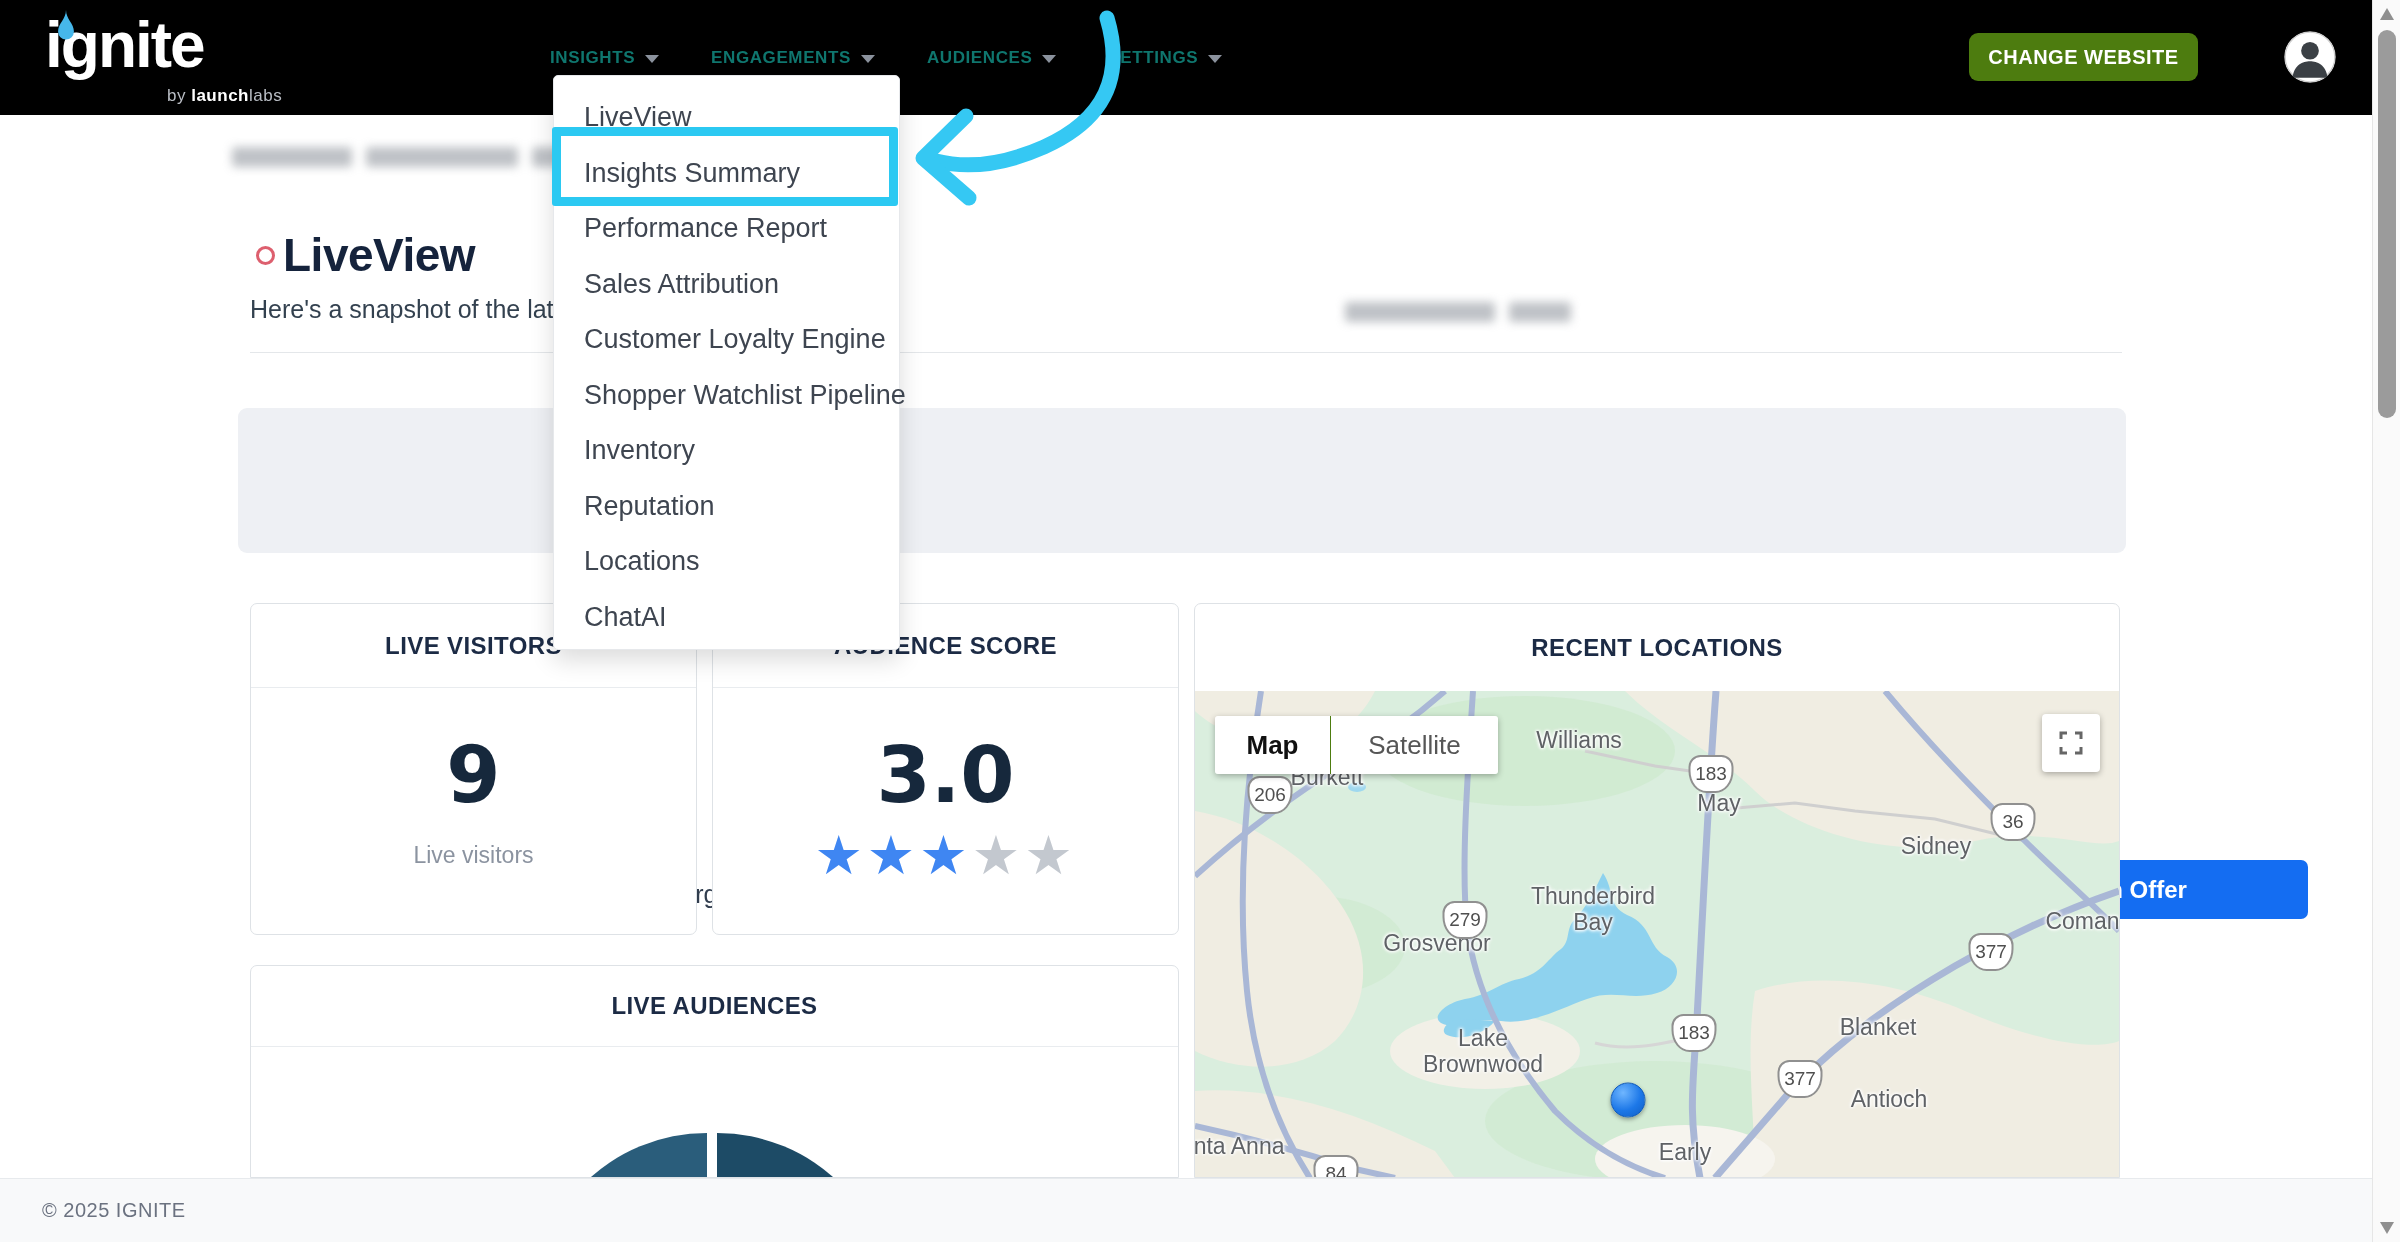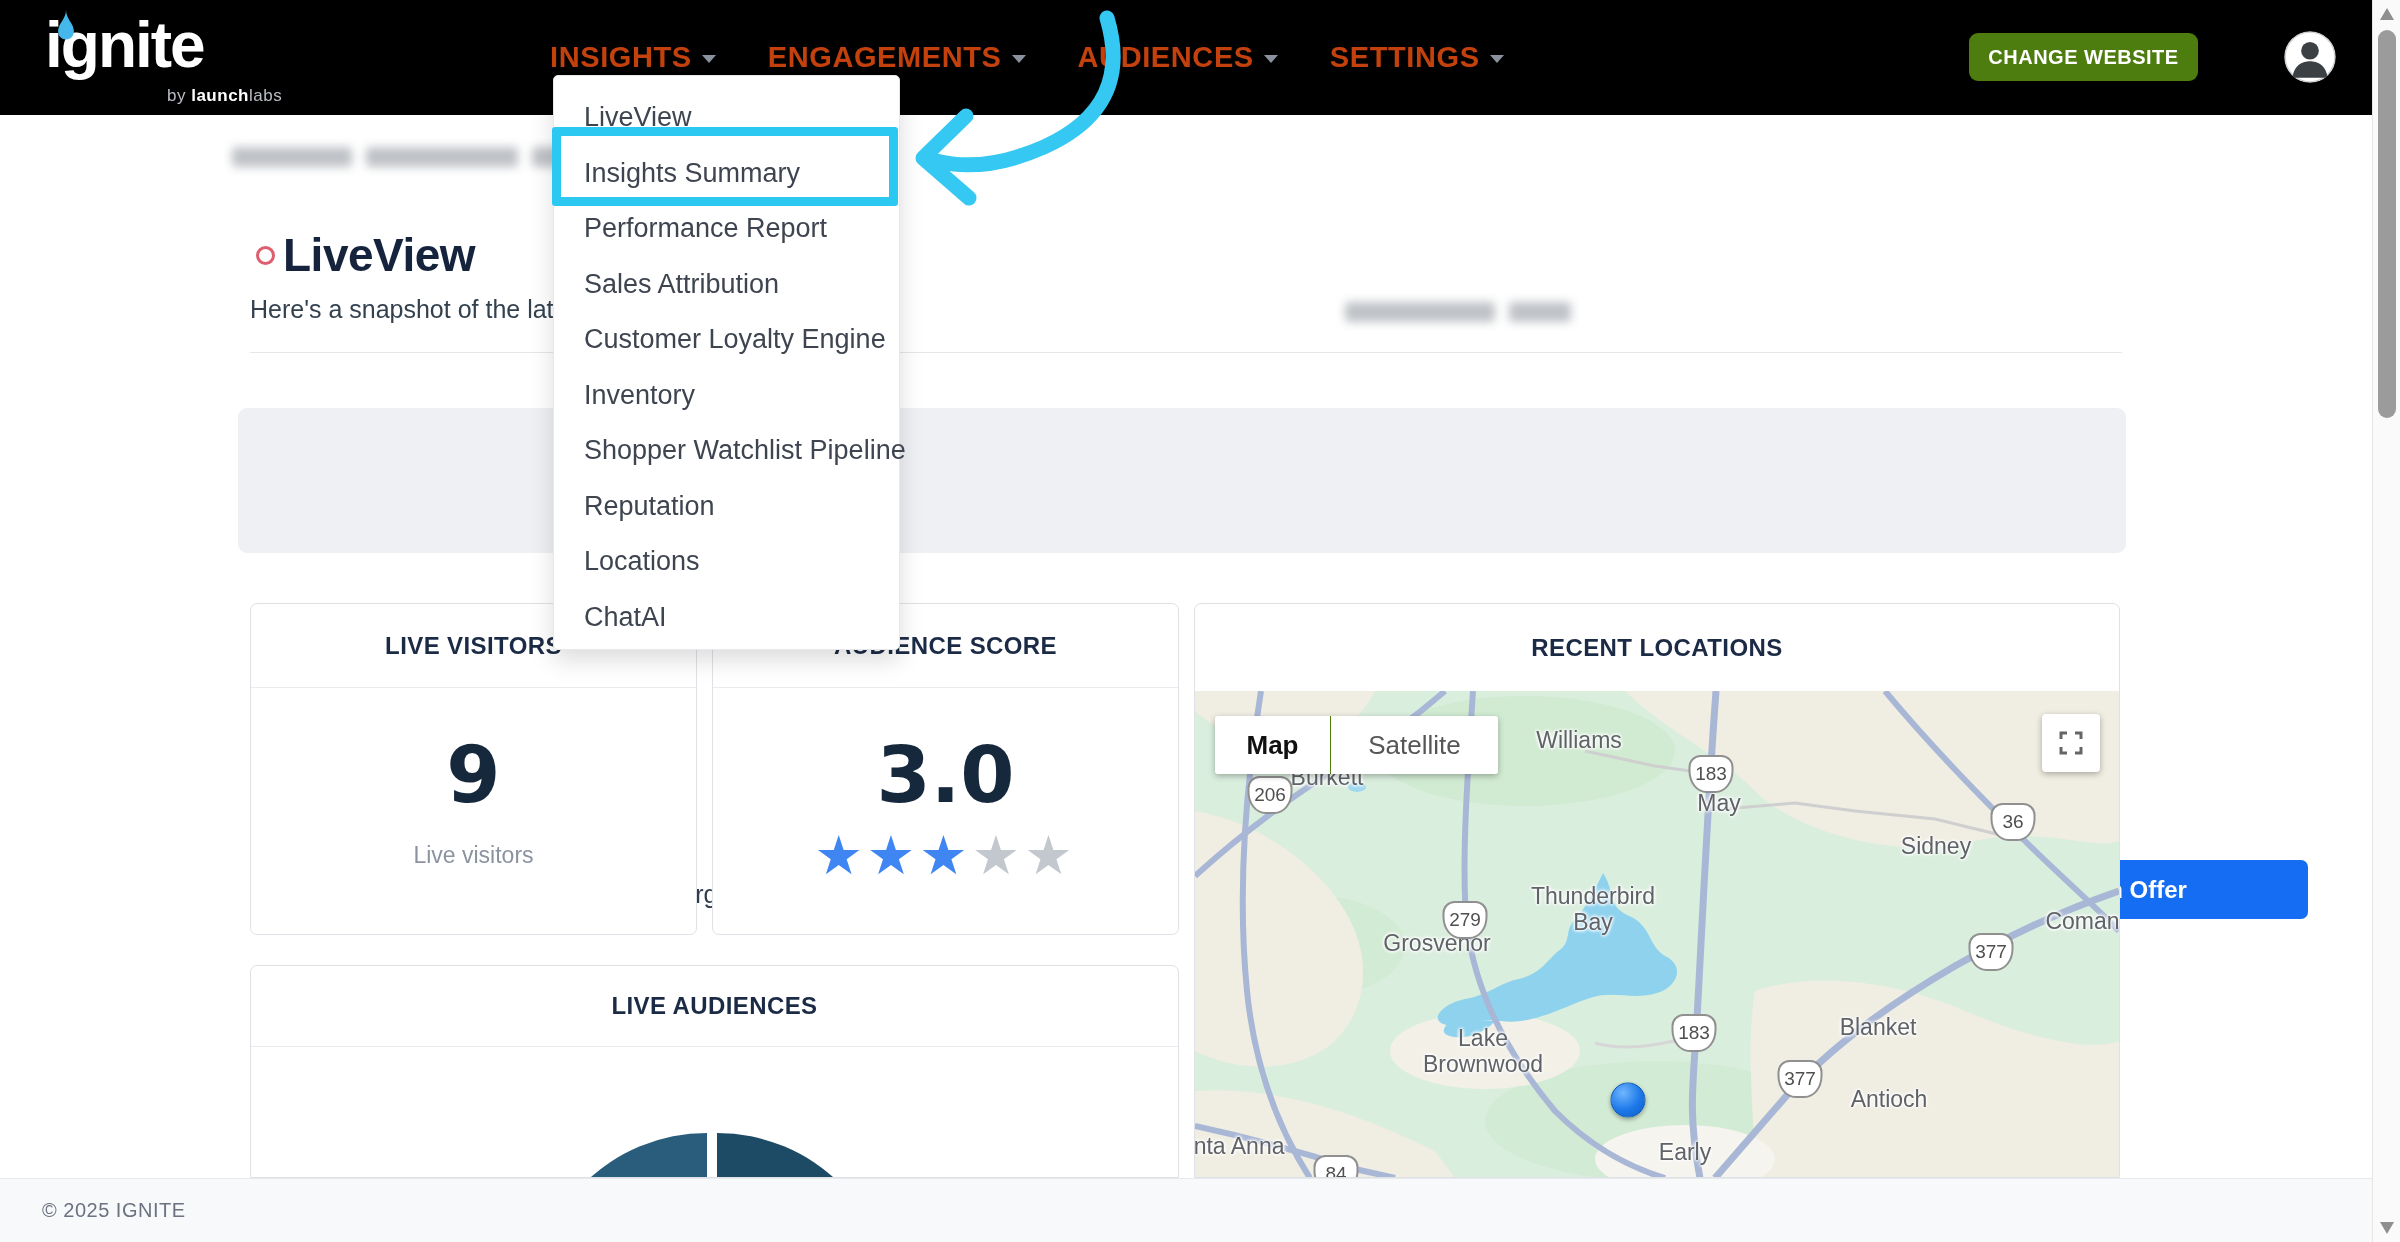--- a/index.html
+++ b/index.html
@@ -8,21 +8,21 @@
   .abs{position:absolute;}
 
   
   .nav{position:absolute;left:0;top:0;width:2372px;height:115px;background:#000;}
   .logo{position:absolute;left:45px;top:6px;width:240px;height:104px;cursor:pointer;}
   .brand{position:absolute;left:0;top:2px;font-size:64px;font-weight:700;color:#fff;letter-spacing:-2px;}
   .flame{position:absolute;left:9px;top:4px;}
   .byline{position:absolute;left:122px;top:80px;font-size:17px;color:#b9bdc4;letter-spacing:.5px;}
   .byline b{color:#fff;}
   .menu{position:absolute;left:550px;top:0;height:115px;display:flex;align-items:center;gap:52px;}
-  .menu-item{display:flex;align-items:center;font-size:29px;font-weight:600;color:#c2410c;letter-spacing:.6px;cursor:pointer;white-space:nowrap;}
+  .menu-item{display:flex;align-items:center;font-size:17px;font-weight:600;color:#0f766e;letter-spacing:.6px;cursor:pointer;white-space:nowrap;}
   .caret{width:0;height:0;border-left:7px solid transparent;border-right:7px solid transparent;border-top:8px solid #8b929d;display:inline-block;margin-left:10px;margin-top:3px;}
   .chg-btn{position:absolute;left:1969px;top:33px;width:229px;height:48px;background:#4d7c0f;border:none;border-radius:9px;
            color:#fff;font-family:"Liberation Sans",sans-serif;font-size:20px;font-weight:700;letter-spacing:.5px;cursor:pointer;}
   .avatar{position:absolute;left:2284px;top:31px;width:52px;height:52px;border-radius:50%;overflow:hidden;cursor:pointer;}
 
   
   .dropdown{position:absolute;left:553px;top:75px;width:347px;height:575px;background:#fff;border:1px solid #e6e8eb;border-radius:5px;
             box-shadow:0 10px 24px rgba(0,0,0,.14);padding-top:14px;box-sizing:border-box;z-index:30;}
   .dd-item{height:55.5px;line-height:55.5px;padding-left:30px;font-size:27px;color:#3e4550;cursor:pointer;white-space:nowrap;}
   .hl-box{position:absolute;left:552px;top:127px;width:346px;height:79px;border:9px solid #2bc9f2;border-radius:3px;z-index:32;pointer-events:none;box-sizing:border-box;}
@@ -240,22 +240,22 @@
     </svg>
   </div>
 
   <div class="dropdown">
     <div>
         <div class="dd-item">LiveView</div>
         <div class="dd-item">Insights Summary</div>
         <div class="dd-item">Performance Report</div>
         <div class="dd-item">Sales Attribution</div>
         <div class="dd-item">Customer Loyalty Engine</div>
+        <div class="dd-item">Shopper Watchlist Pipeline</div>
         <div class="dd-item">Inventory</div>
-        <div class="dd-item">Shopper Watchlist Pipeline</div>
         <div class="dd-item">Reputation</div>
         <div class="dd-item">Locations</div>
         <div class="dd-item">ChatAI</div>
       </div>
   </div>
   <div class="hl-box"></div>
   <svg class="arrow-svg" width="1250" height="260">
     <path d="M1107,18 C1124,75 1106,119 1044,147 C1001,166 964,168 936,161" stroke="#35c8f3" stroke-width="15" fill="none" stroke-linecap="round"></path>
     <path d="M966,116 L923,158 L969,198" stroke="#35c8f3" stroke-width="15" fill="none" stroke-linecap="round" stroke-linejoin="round"></path>
   </svg>

